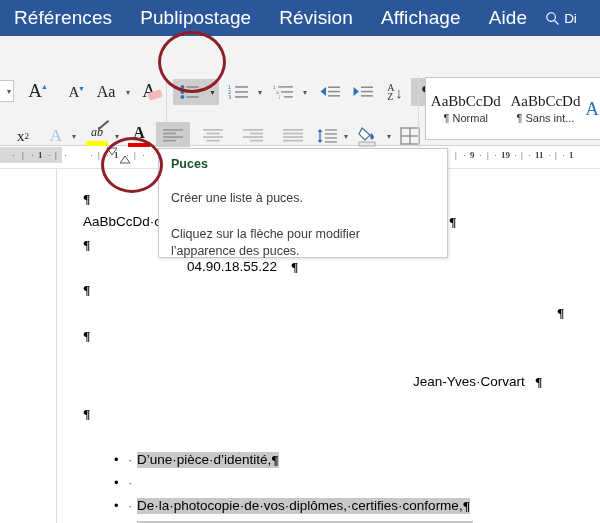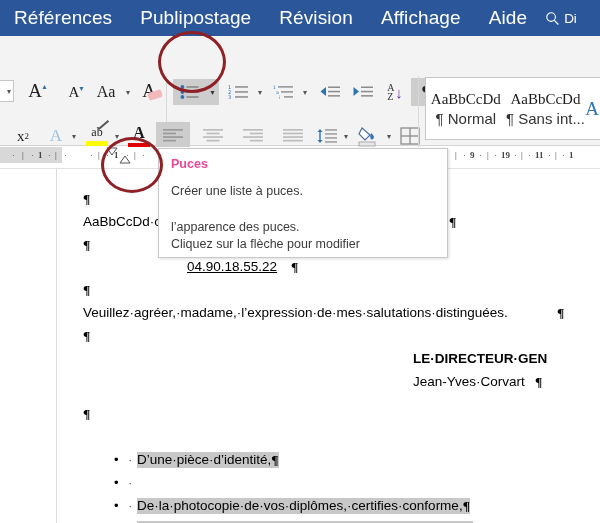--- a/index.html
+++ b/index.html
@@ -57,21 +57,21 @@
     position:absolute; left:425px; top:41px; width:180px; height:63px;
     background:#fff; border:1px solid #c6c6c6;
     display:flex;
   }
   .stylecell {
     width:85px; display:flex; flex-direction:column; align-items:center;
     justify-content:center; gap:2px;
   }
   .stylecell .samp { font-family:"Liberation Serif", serif; font-size:15px; color:#1a1a1a; }
   .stylecell .samp.blue { color:#2e74b5; }
-  .stylecell .nm { font-size:15px; color:#333; white-space:nowrap; }
+  .stylecell .nm { font-size:11px; color:#333; white-space:nowrap; }
 
   
   #ruler {
     position:absolute; left:0; top:147px; width:600px; height:22px;
     background:#ffffff; border-bottom:1px solid #e2e2e2;
     font-family:"Liberation Serif", serif; font-size:9px; color:#444;
   }
   #ruler-grayL { position:absolute; left:0; top:0; width:62px; height:16px; background:#d8d8d8; }
   #ruler-grayR { position:absolute; left:452px; top:0; width:148px; height:16px; background:#ffffff; }
   #ruler-white { position:absolute; left:62px; top:0; width:390px; height:16px; background:#ffffff; }
@@ -85,32 +85,32 @@
   #page {
     position:absolute; left:56px; top:0; width:544px; height:354px;
     background:#ffffff; border-left:1px solid #dcdcdc;
   }
   .line {
     position:absolute; font-family:"Liberation Sans", sans-serif;
     font-size:13.5px; color:#000; white-space:nowrap;
   }
   .pilc { color:#000; font-family:"Liberation Serif", serif; font-weight:bold; font-size:13.5px;}
   .hl { background:#c8c8c8; }
-  .ul { text-decoration:underline; }
+  .ul { }
   .bold { font-weight:bold; }
   .bullet { font-size:13px; }
 
   
   #tooltip {
     position:absolute; left:158px; top:148px; width:290px; height:110px;
     background:#ffffff; border:1px solid #c9c9c9;
     box-shadow:1px 1px 3px rgba(0,0,0,.14);
     padding:8px 12px 0 12px;
   }
-  #tt-title { font-size:12.5px; font-weight:bold; color:#ec4899; margin-bottom:13px; }
+  #tt-title { font-size:12.5px; font-weight:bold; color:#14532d; margin-bottom:20px; }
   #tt-body1 { font-size:12.5px; color:#3b3b3b; }
   #tt-body2 { font-size:12.5px; color:#3b3b3b; margin-top:21px; line-height:17px; }
 
   
   .annot {
     position:absolute; border:3.5px solid #8e2026; border-radius:50%;
     background:transparent; pointer-events:none;
   }
 </style>
 </head>
@@ -163,21 +163,21 @@
   <div class="rbtn" style="left:6px;top:88px;width:34px;height:24px;">
     <span class="fsz" style="font-size:15px;">x</span>
     <span class="fsz" style="font-size:9px;vertical-align:super;">2</span>
   </div>
 
   <div class="rbtn" style="left:42px;top:88px;width:28px;height:24px;">
     <span style="font-family:'Liberation Serif',serif;font-size:17px;color:#9dc3e6;">A</span>
   </div>
   <div class="rbtn" style="left:68px;top:92px;width:12px;height:16px;font-size:8px;color:#555;">▾</div>
 
-  <div class="rbtn" style="left:82px;top:86px;width:30px;height:28px;flex-direction:column;gap:0;">
+  <div class="rbtn" style="left:82px;top:86px;width:30px;height:28px;flex-direction:column;gap:0;font-style:italic;">
     <span style="font-family:'Liberation Serif',serif;font-size:12px;color:#222;line-height:12px;">ab</span>
     <span style="width:22px;height:5px;background:#ffff00;margin-top:3px;"></span>
     <span style="position:absolute;left:15px;top:2px;width:13px;height:2px;background:#555;transform:rotate(-40deg);"></span>
   </div>
   <div class="rbtn" style="left:111px;top:92px;width:12px;height:16px;font-size:8px;color:#555;">▾</div>
 
   <div class="rbtn" style="left:124px;top:86px;width:30px;height:28px;flex-direction:column;gap:0;">
     <span style="font-family:'Liberation Serif',serif;font-size:16px;color:#1a1a1a;line-height:16px;font-weight:bold;">A</span>
     <span style="width:22px;height:5px;background:#e00000;margin-top:2px;"></span>
   </div>
@@ -389,26 +389,24 @@
   </span>
   <span class="line pilc" style="left:392px;top:45px;">¶</span>
 
   <span class="line pilc" style="left:26px;top:68px;">¶</span>
 
   <span class="line ul" style="left:130px;top:90px;">04.90.18.55.22</span>
   <span class="line pilc" style="left:234px;top:90px;">¶</span>
 
   <span class="line pilc" style="left:26px;top:113px;">¶</span>
 
-  <span class="line" style="left:26px;top:136px;">Veuillez·agréer,·madame,·l’expression·de·mes·salutations·distinguées.</span>
   <span class="line pilc" style="left:500px;top:136px;">¶</span>
 
   <span class="line pilc" style="left:26px;top:159px;">¶</span>
 
-  <span class="line bold" style="left:356px;top:182px;">LE·DIRECTEUR·GEN</span>
   <span class="line" style="left:356px;top:205px;">Jean-Yves·Corvart</span>
   <span class="line pilc" style="left:478px;top:205px;">¶</span>
 
   <span class="line pilc" style="left:26px;top:237px;">¶</span>
 
 
   <span class="line bullet" style="left:57px;top:283px;">•</span>
   <span class="line" style="left:71px;top:283px;color:#666;">·</span>
   <span class="line hl" style="left:80px;top:283px;"><span>D’une·pièce·d’identité,</span><span class="pilc">¶</span></span>
 
@@ -423,19 +421,19 @@
   <span class="line" style="left:71px;top:352px;color:#666;">·</span>
   <span class="line hl" style="left:80px;top:352px;"><span>D'une·copie·de·vos·trois·derniers·bulletins·de·salaires.</span><span class="pilc">¶</span></span>
 
  </div>
 </div>
 
 <div id="tooltip">
   <div id="tt-title">Puces</div>
   <div id="tt-body1">Créer une liste à puces.</div>
   <div id="tt-body2">
+    <div>Cliquez sur la flèche pour modifier</div>
     <div>l’apparence des puces.</div>
-    <div>Cliquez sur la flèche pour modifier</div>
   </div>
 </div>
 
 <div class="annot" style="left:158px;top:31px;width:68px;height:62px;"></div>
 <div class="annot" style="left:101px;top:137px;width:62px;height:56px;"></div>
 
 </body></html>

